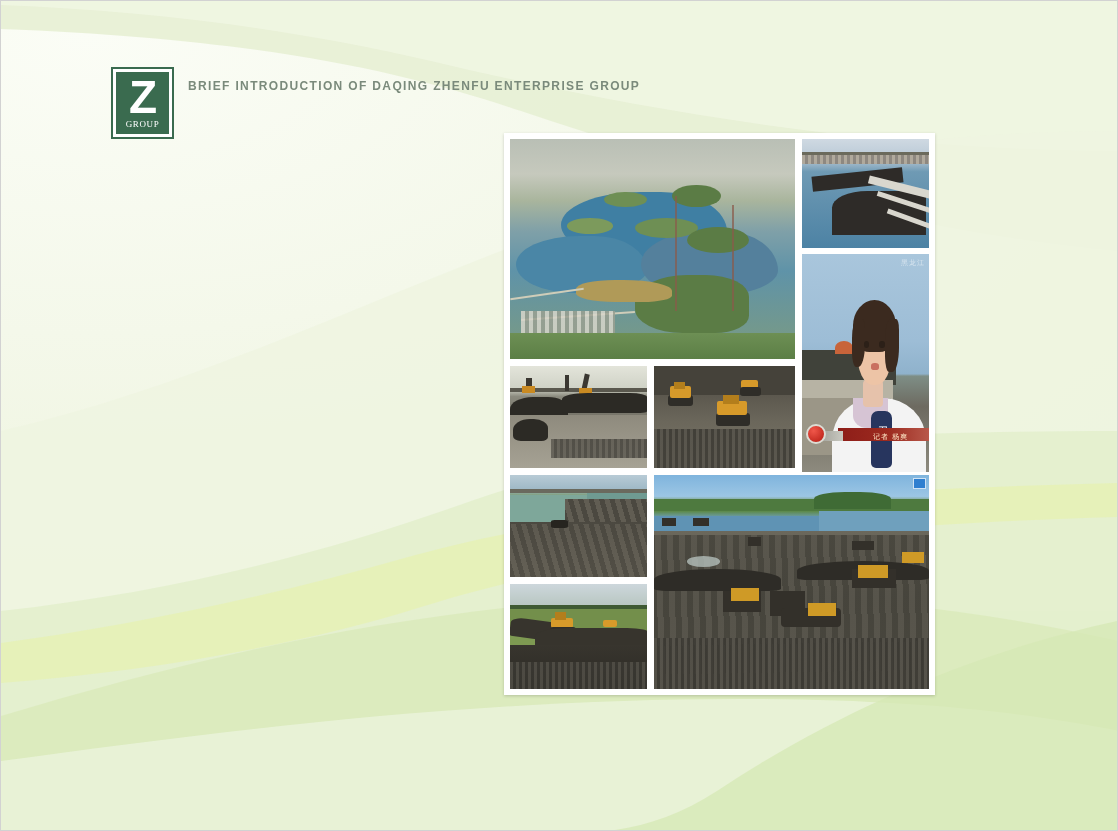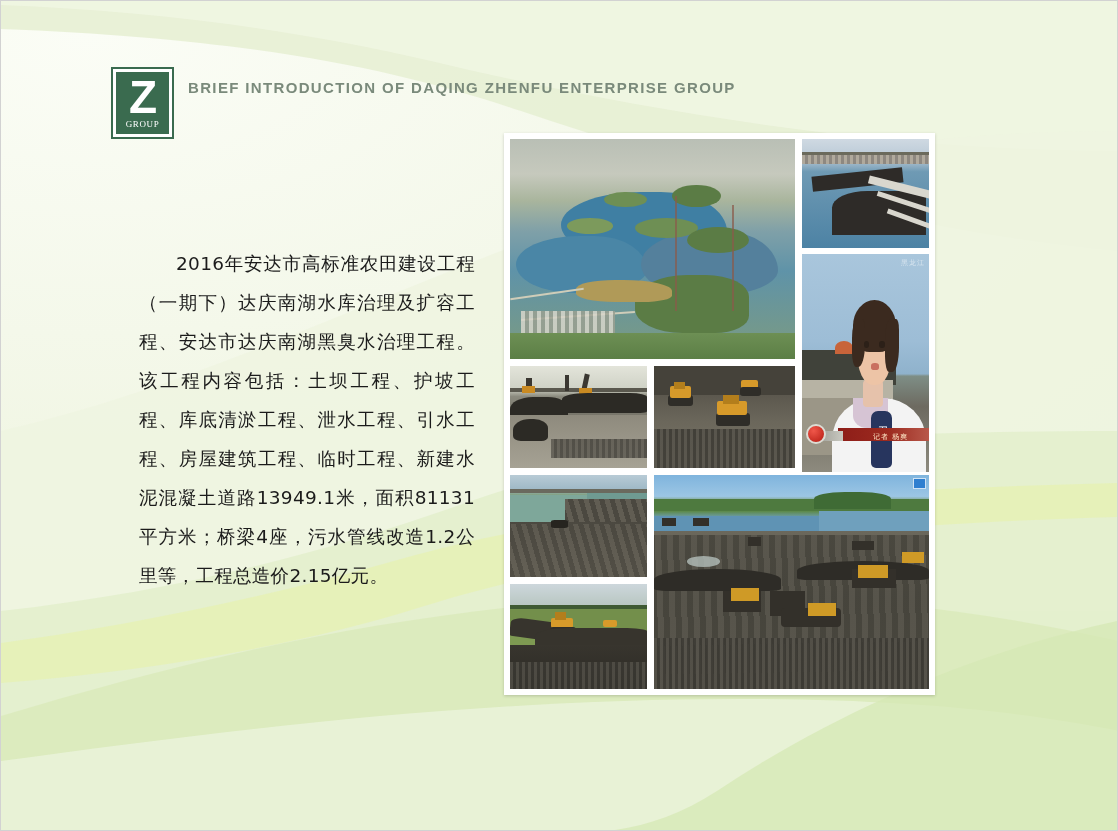--- a/index.html
+++ b/index.html
@@ -56,21 +56,21 @@
     font-family:"Liberation Serif","DejaVu Serif",serif;
     position:absolute;bottom:5px;left:0;right:0;text-align:center;
   }
   .titles{margin-left:14px;padding-top:8px;}
   .title-cn{
     font-size:39px;font-weight:bold;color:#2f6349;
     letter-spacing:2px;line-height:44px;white-space:nowrap;
     font-family:"DejaVu Sans","Liberation Sans",sans-serif;
   }
   .title-en{
-    font-size:15px;color:#7a8a7b;letter-spacing:1.35px;
+    font-size:12px;color:#7a8a7b;letter-spacing:1.35px;
     margin-top:4px;white-space:nowrap;font-weight:bold;
   }
 
   
   .body-text{
     position:absolute;left:138px;top:243px;width:336px;
     font-size:18.5px;line-height:39px;color:#1b1b1b;
     text-align:justify;text-indent:2em;
     font-family:"DejaVu Sans","Liberation Sans",sans-serif;
     letter-spacing:.3px;
@@ -204,21 +204,20 @@
       <div class="logo-inner">
         <span class="logo-z">Z</span>
         <span class="logo-abbr">GROUP</span>
       </div>
     </div>
     <div class="titles">
       <div class="title-en">BRIEF INTRODUCTION OF DAQING ZHENFU ENTERPRISE GROUP</div>
     </div>
   </div>
 
-  <div class="body-text">2016年安达市高标准农田建设工程（一期下）达庆南湖水库治理及扩容工程、安达市达庆南湖黑臭水治理工程。该工程内容包括：土坝工程、护坡工程、库底清淤工程、泄水工程、引水工程、房屋建筑工程、临时工程、新建水泥混凝土道路13949.1米，面积81131平方米；桥梁4座，污水管线改造1.2公里等，工程总造价2.15亿元。</div>
 
   <div class="collage">
   <div class="collage-grid">
 
     <div class="ph" id="p1" style="left:0;top:0;width:287px;height:222px;">
       <div class="scene">
         <div class="lake-a" style="left:18%;top:24%;width:58%;height:30%;"></div>
         <div class="lake-a" style="left:2%;top:44%;width:46%;height:26%;background:#4a86a6;"></div>
         <div class="lake-a" style="left:46%;top:42%;width:48%;height:30%;background:#54809c;"></div>
         <div class="isle" style="left:33%;top:24%;width:15%;height:7%;"></div>

